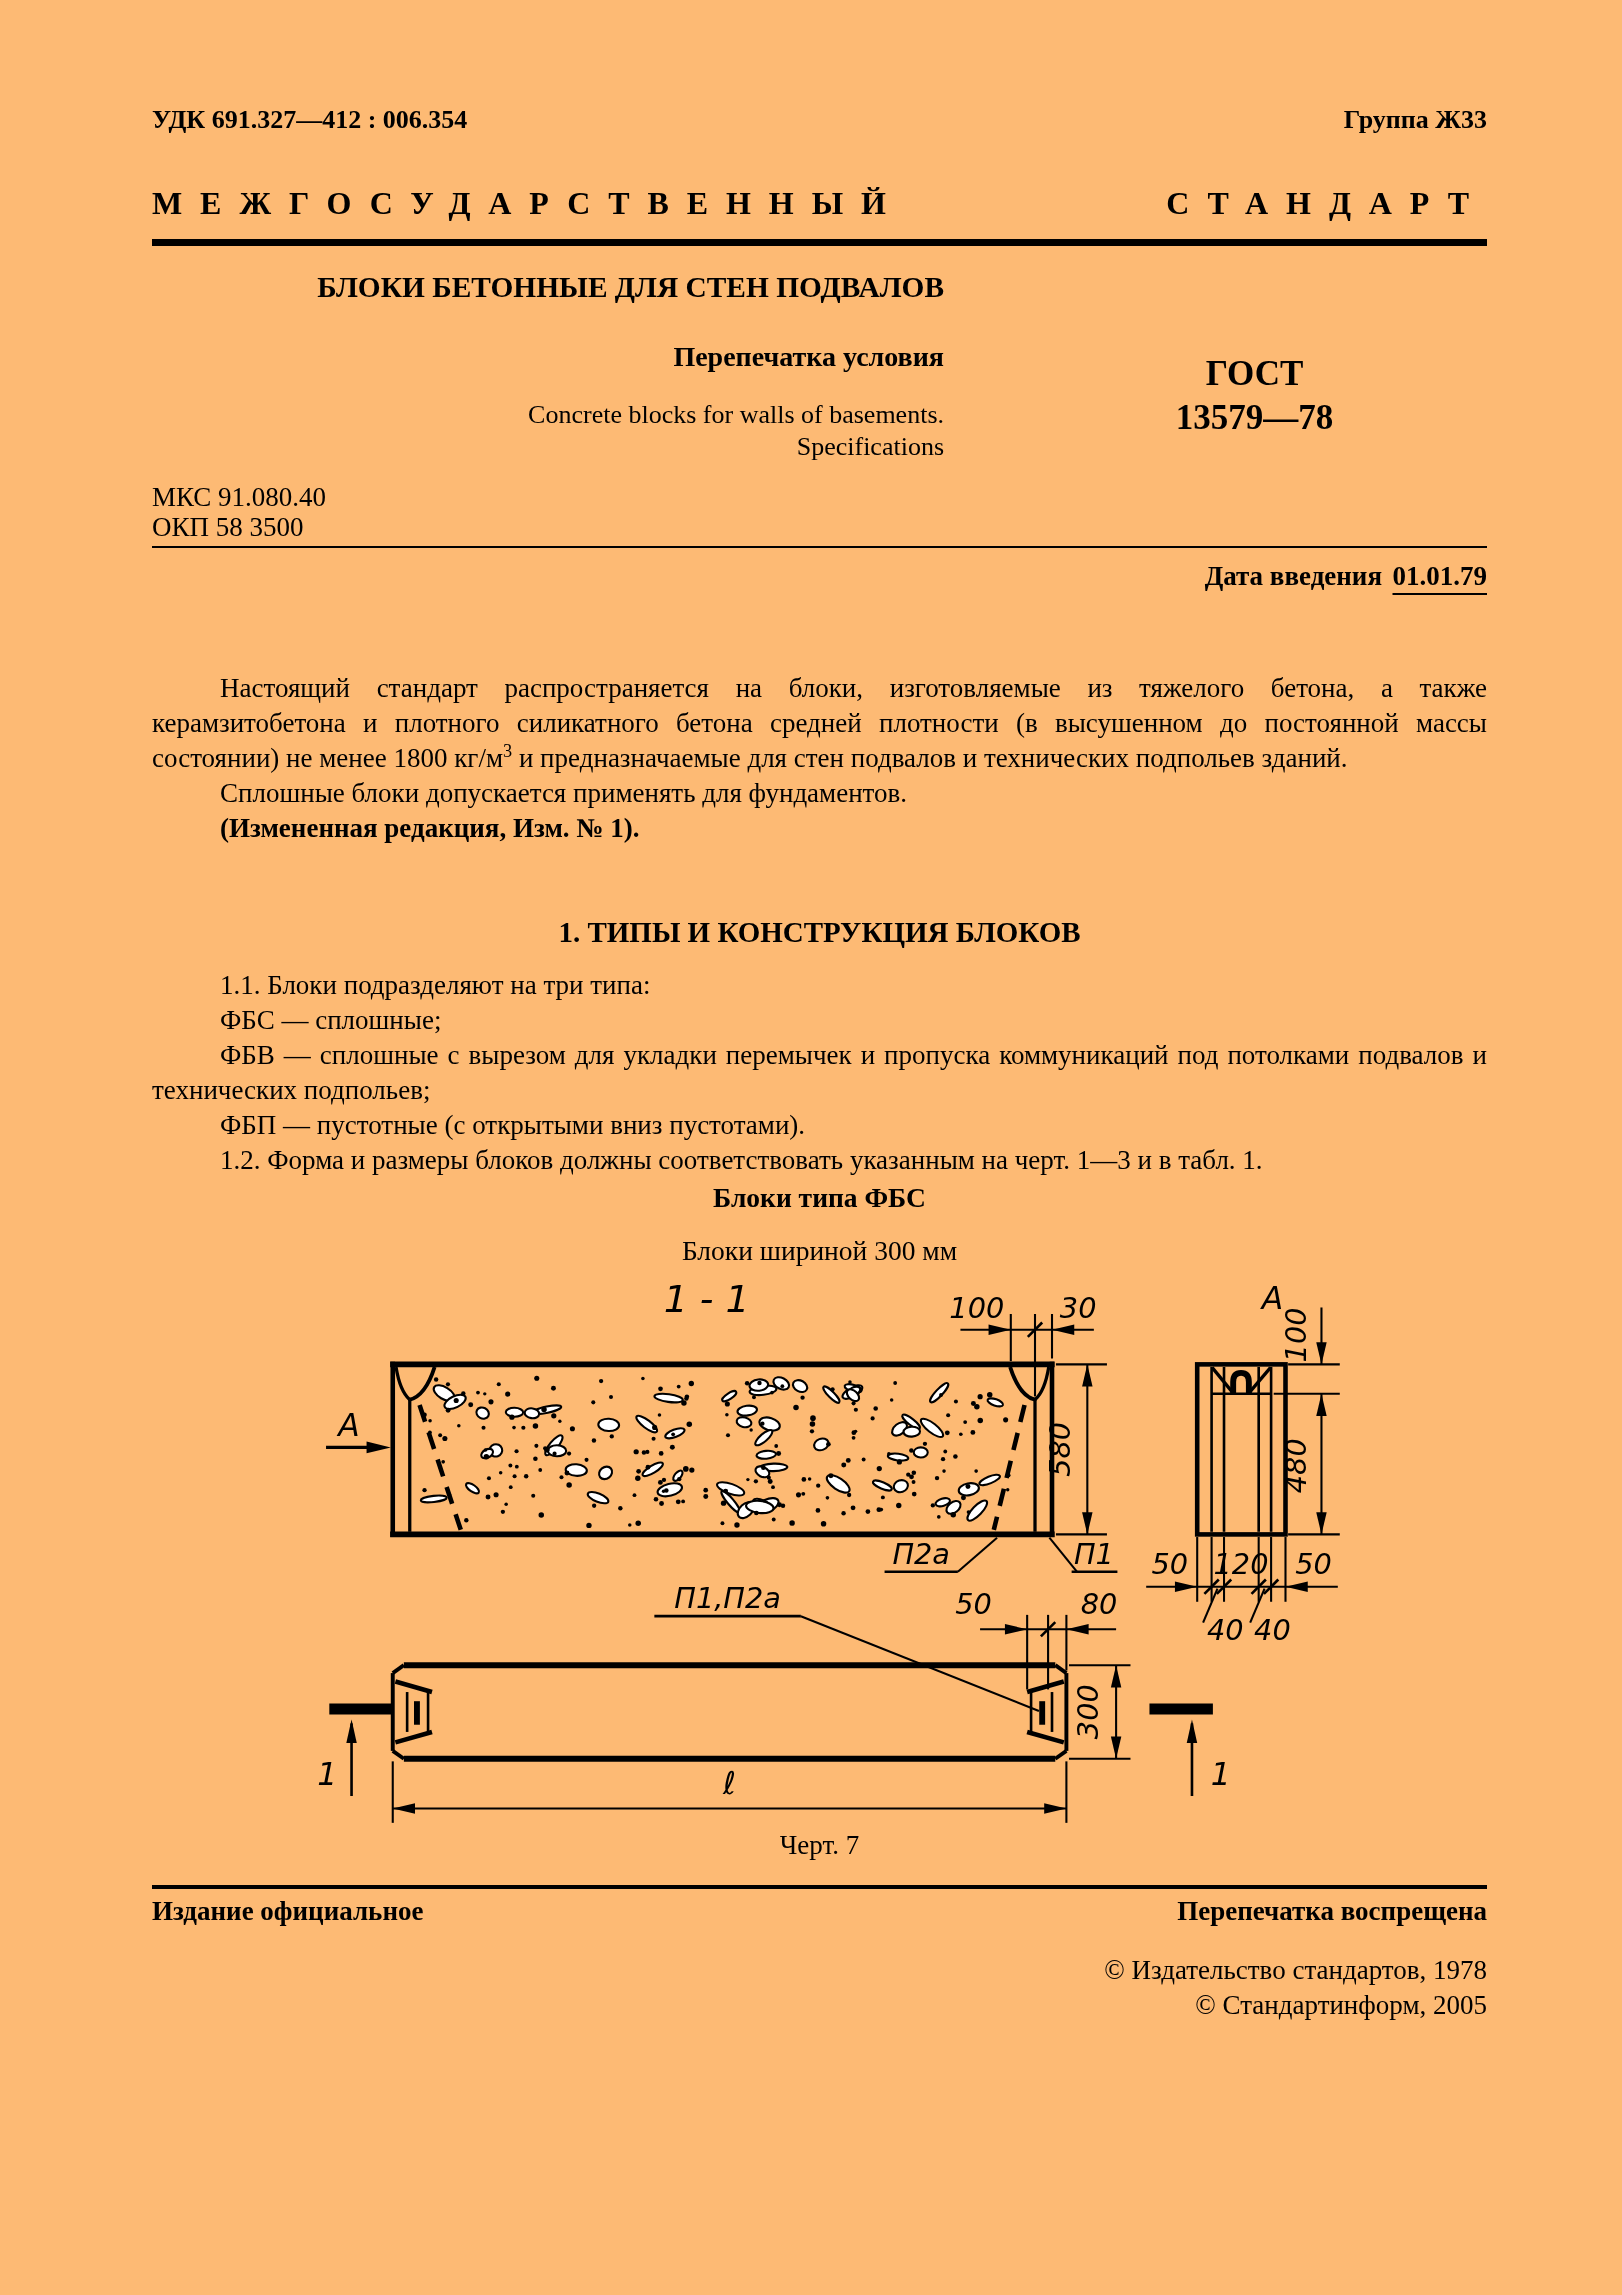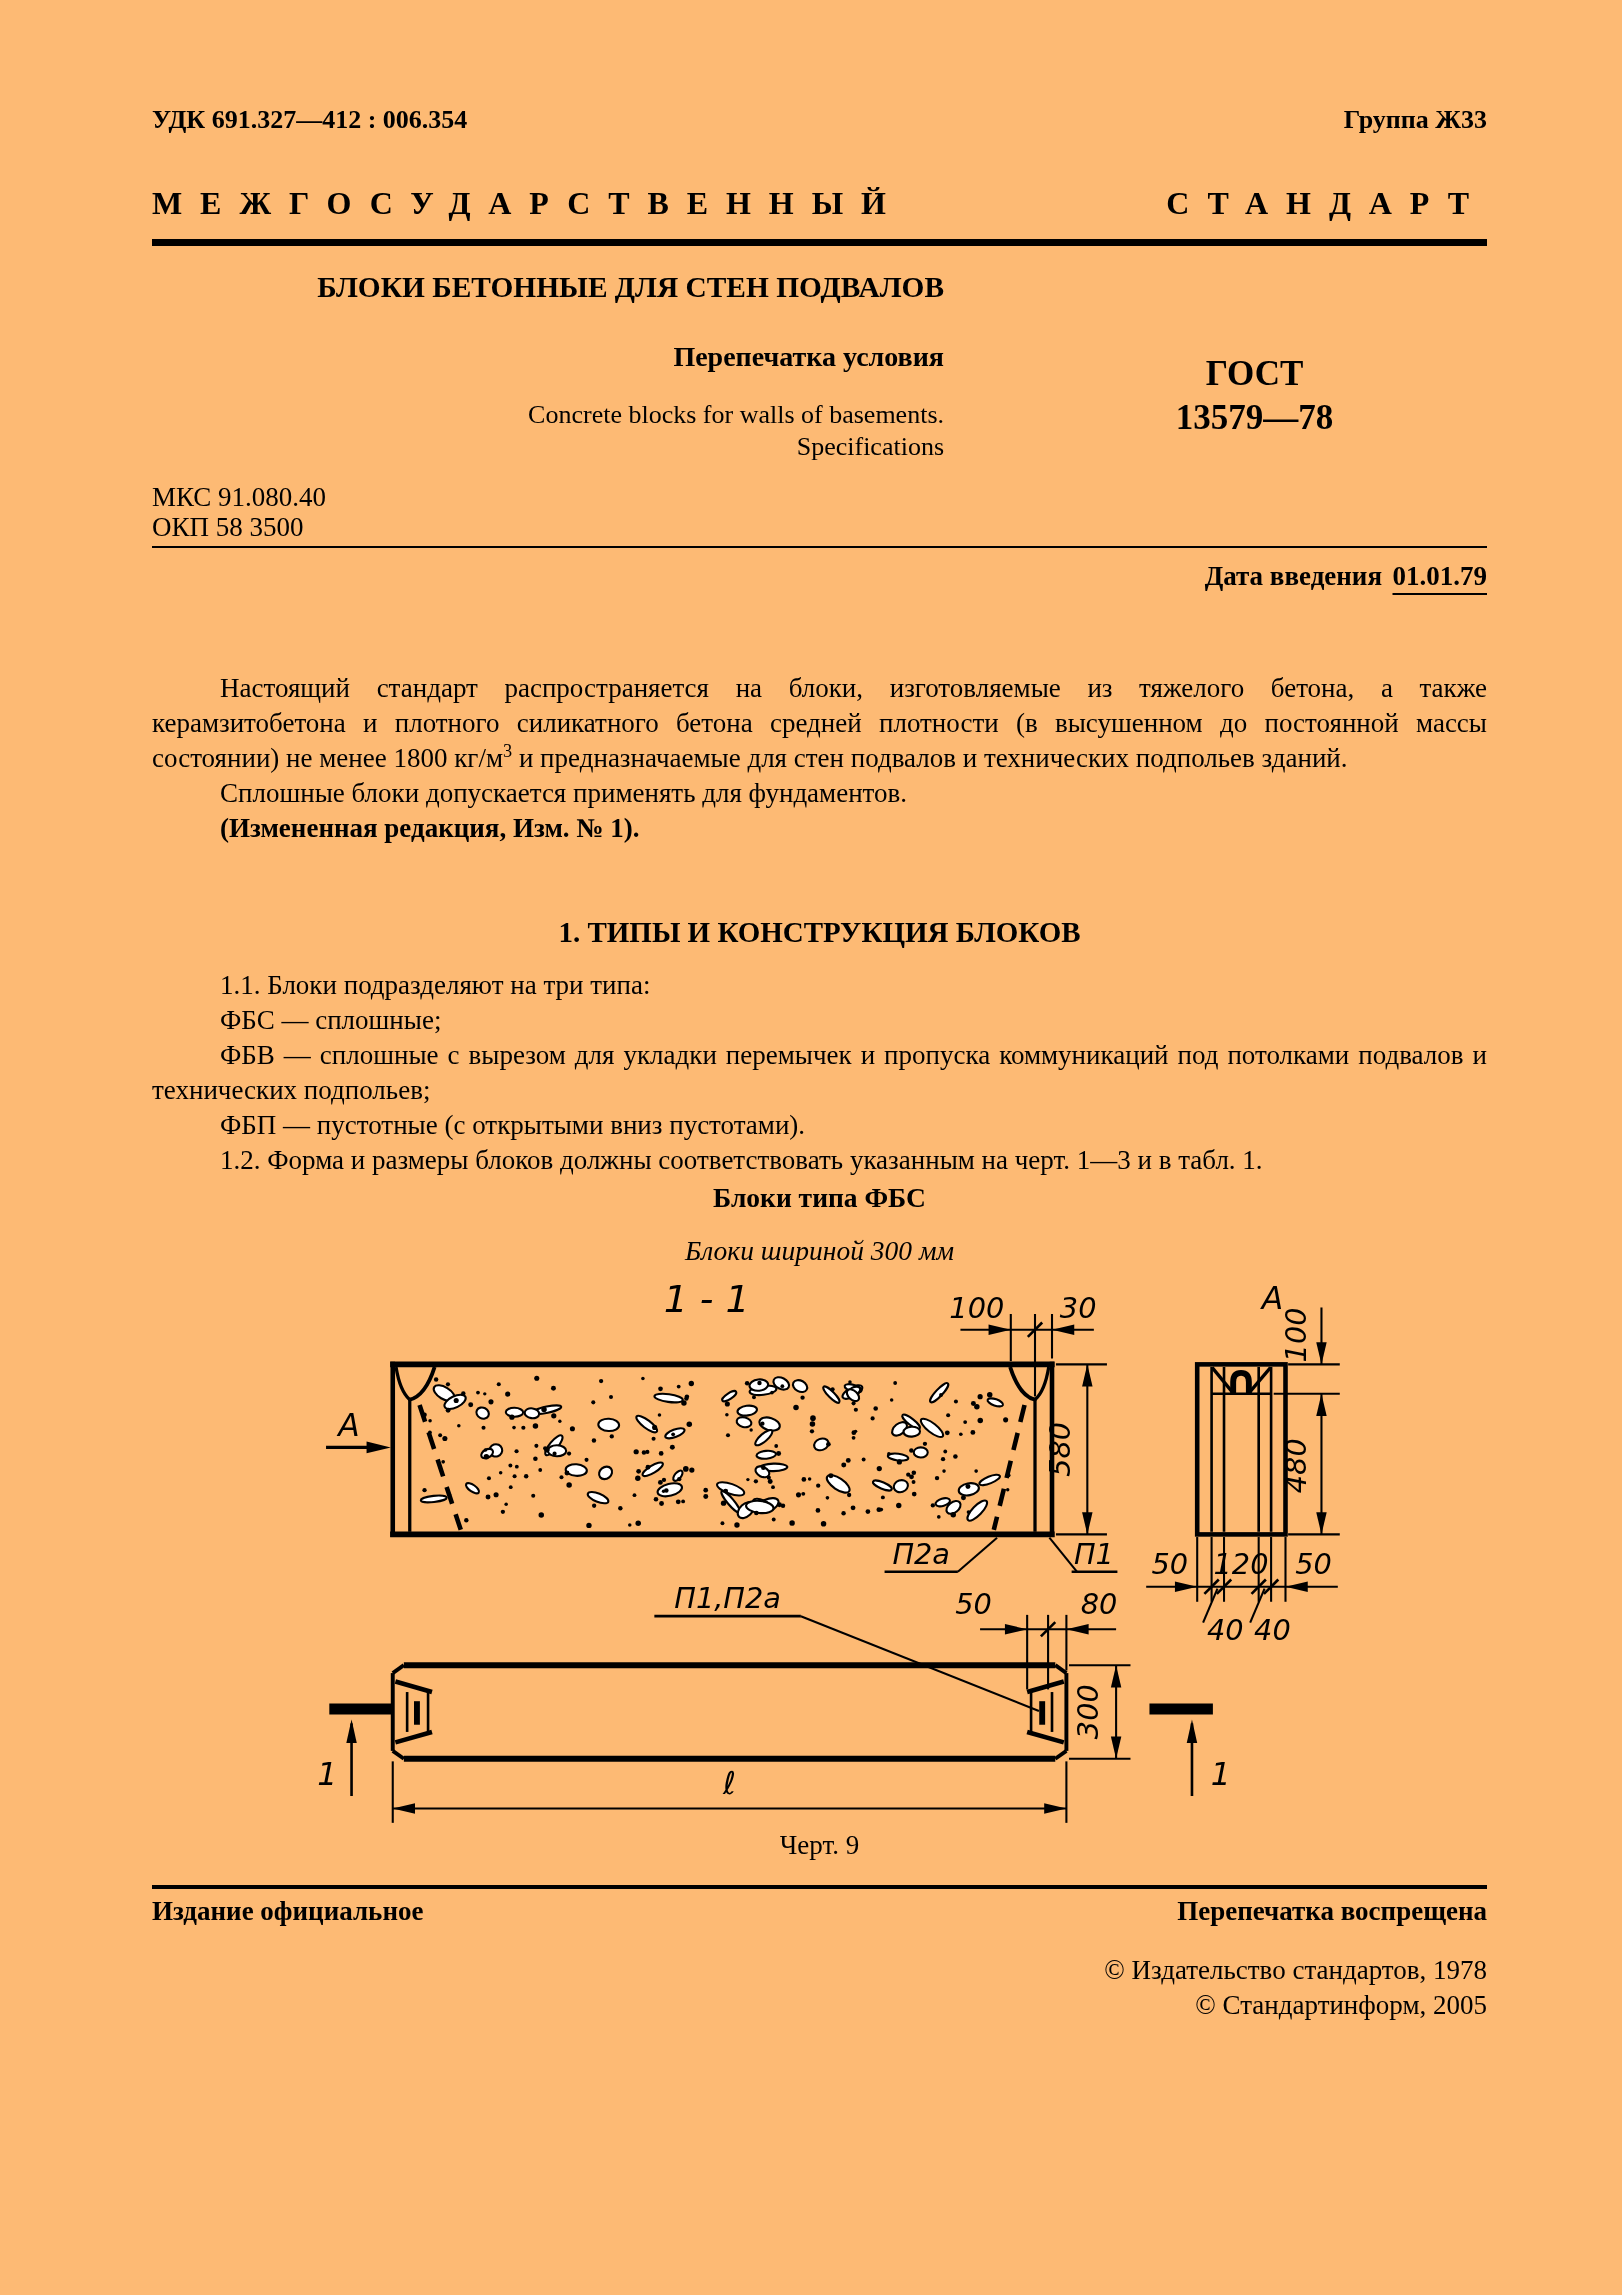--- a/index.html
+++ b/index.html
@@ -38,21 +38,21 @@
   .body-text p, .list-block p{
     margin:0;font-size:27px;line-height:35px;text-align:justify;text-indent:68px;
   }
   .p-bold{font-weight:bold;}
   sup{font-size:18.3px;line-height:0;}
 
   .h1{top:916px;text-align:center;font-size:29px;font-weight:bold;}
   .list-block{top:968px;}
 
   .cap-type{top:1182px;text-align:center;font-size:27.5px;font-weight:bold;}
-  .cap-width{top:1235px;text-align:center;font-size:27.5px;font-style:italic;}
+  .cap-width{top:1235px;text-align:center;font-size:27.5px;}
   .fig-caption{top:1830px;text-align:center;font-size:27px;}
 
   
   .footer-rule{top:1885px;height:3.9px;background:#000;}
   .footer-row{top:1896px;display:flex;justify-content:space-between;font-size:27px;font-weight:bold;}
   .copyright{top:1953px;text-align:right;font-size:27px;line-height:35px;}
 
   
   svg.drawing{position:absolute;top:1263px;left:0;width:1622px;height:569px;}
   svg.drawing line, svg.drawing path, svg.drawing rect{stroke:#000;fill:none;stroke-linecap:butt;}
@@ -579,21 +579,21 @@
       </g>
       <g>
         <line class="s16" x1="1757" y1="2612" x2="1854" y2="2612"></line>
         <line class="s4" x1="1822" y1="2745" x2="1822" y2="2634"></line>
         <polygon points="1822,2628 1814,2664 1830,2664"></polygon>
         <text class="lbl" x="1866" y="2728" text-anchor="middle">1</text>
       </g>
     </g>
   </svg>
 
-  <div class="abs content fig-caption">Черт. 9</div>
+  <div class="abs content fig-caption">Черт. 7</div>
 
   <div class="abs content footer-rule"></div>
   <div class="abs content footer-row">
     <span>Издание официальное</span>
     <span>Перепечатка воспрещена</span>
   </div>
   <div class="abs content copyright">
     <div>© Издательство стандартов, 1978</div>
     <div>© Стандартинформ, 2005</div>
   </div>

